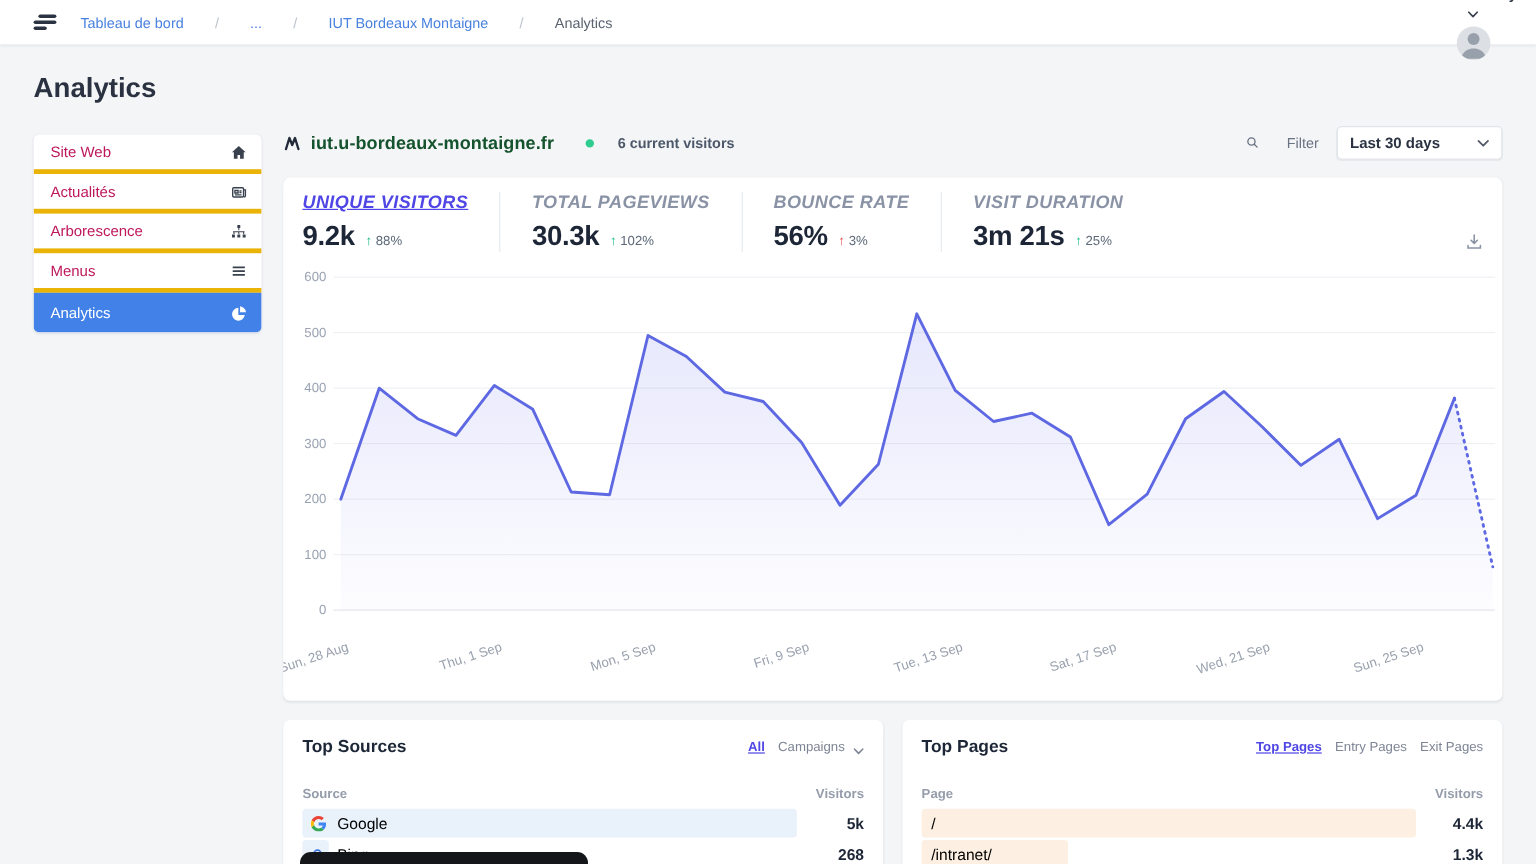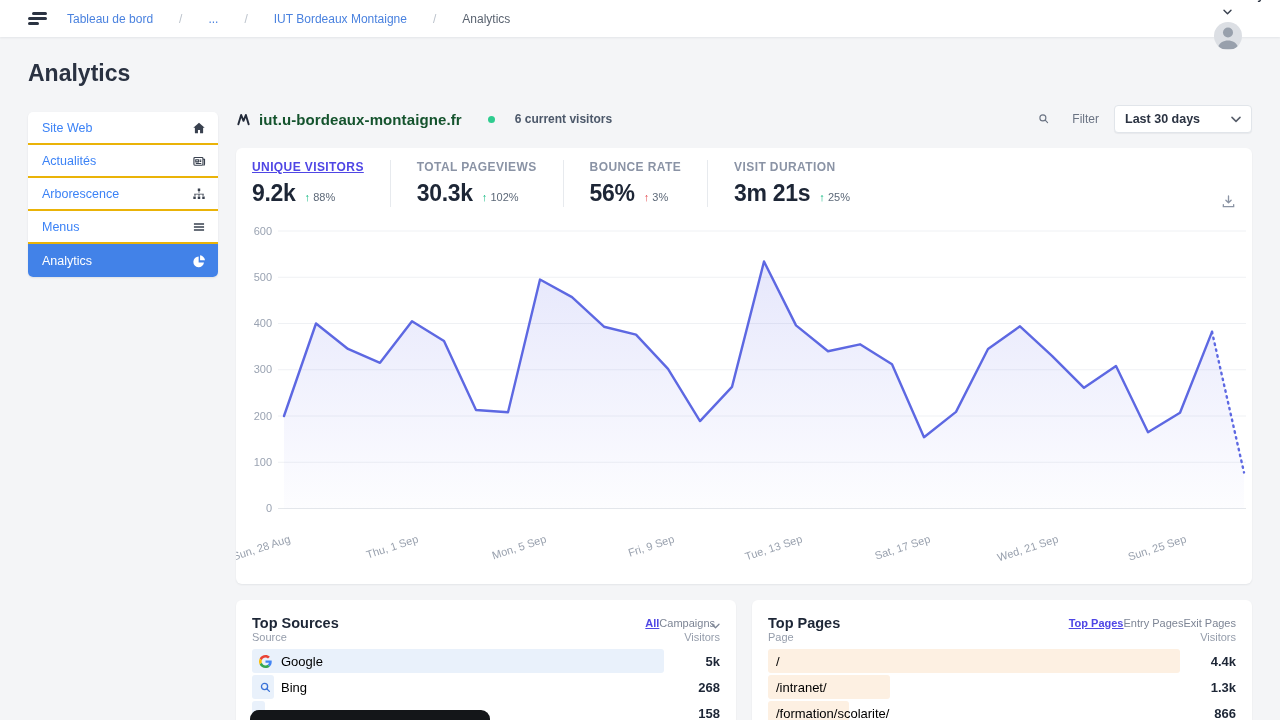--- a/index.html
+++ b/index.html
@@ -28,21 +28,21 @@
   .crumb-current { color:#5a6370; }
   .user { margin-left:auto; display:flex; align-items:center; gap:7px;flex-direction:column; }
   .user-name { font-size:12px; color:#323a49; font-weight:700; }
   .avatar { width:28px; height:28px; border-radius:50%; background:#dcdfe4; overflow:hidden; flex:0 0 auto; }
 
   
   .page-title { position:absolute; top:60px; left:28px; font-size:23px; font-weight:700; color:#2a3242; }
 
   
   .sidebar { position:absolute; top:112px; left:28px; width:190px; background:#fff; border-radius:5px; box-shadow:0 1px 2px rgba(16,24,40,.09); overflow:hidden; }
-  .side-item { height:33px; display:flex; align-items:center; padding:0 12px 0 14px; font-size:12.5px; color:#3b82f6; border-bottom:2px solid #eab308; cursor:pointer; }
+  .side-item { height:33px; display:flex; align-items:center; padding:0 12px 0 14px; font-size:12.5px; color:#be185d; border-bottom:4px solid #eab308; cursor:pointer; }
   .side-item:last-child { border-bottom:none; }
   .side-item .lbl { flex:1; }
   .side-item svg { width:14px; height:14px; color:#39414f; }
   .side-item.active { background:#4282e8; color:#fff; }
   .side-item.active svg { color:#fff; }
 
   
   .site-row { position:absolute; left:236px; top:104px; width:1016px; height:30px; display:flex; align-items:center; }
   .favicon { display:flex; }
   .site-name { font-size:15px; font-weight:700; color:#14532d; margin-left:8px; letter-spacing:.1px; }
@@ -52,41 +52,41 @@
   .right-controls { margin-left:auto; display:flex; align-items:center; gap:15px; }
   .filter { display:flex; align-items:center; gap:22px; color:#6a7383; font-size:12px; cursor:pointer; }
   .range-select { width:138px; height:28px; background:#fff; border:1px solid #e1e5ea; border-radius:4px; display:flex; align-items:center; padding:0 10px; font-size:12.5px; font-weight:700; color:#2b3342; box-shadow:0 1px 1px rgba(16,24,40,.05); cursor:pointer; }
   .range-select .caret { margin-left:auto; display:flex; }
 
   
   .chart-card { position:absolute; left:236px; top:148px; width:1016px; height:436px; background:#fff; border-radius:6px; box-shadow:0 1px 2px rgba(16,24,40,.07); }
   .stats { position:absolute; top:12px; left:16px; display:flex; z-index:2; }
   .stat { padding-right:26px; }
   .stat + .stat { border-left:1px solid #e7eaee; padding-left:26px; }
-  .stat-label { font-size:12px; font-weight:700; letter-spacing:.4px; color:#8a93a5; white-space:nowrap; }
+  .stat-label { font-size:15px; font-weight:700; letter-spacing:.4px; color:#8a93a5; white-space:nowrap;font-style:italic; }
   .stat.active .stat-label { color:#4f46e5; text-decoration:underline; }
   .stat-value-row { display:flex; align-items:baseline; gap:9px; margin-top:6px; }
   .stat-value { font-size:23px; font-weight:700; color:#1d2636; letter-spacing:-.3px; white-space:nowrap; }
   .stat-delta { font-size:11px; color:#5c6878; white-space:nowrap; }
   .stat-delta .arrow { color:#10b981; font-size:11px; }
   .stat.bad .stat-delta .arrow { color:#e5484d; }
   .download-btn { position:absolute; top:46px; right:16px; cursor:pointer; z-index:2; display:flex; }
   .chart-svg { position:absolute; inset:0; width:1016px; height:436px; }
 
   
   .panel { position:absolute; width:500px; height:170px; background:#fff; border-radius:6px; box-shadow:0 1px 2px rgba(16,24,40,.07); padding:14px 16px; }
   #sources-panel { left:236px; top:600px; }
   #pages-panel { left:752px; top:600px; }
   .panel-head { display:flex; align-items:center; height:17px; }
   .panel-title { font-size:14.5px; font-weight:700; color:#1d2636; }
-  .panel-tabs { margin-left:auto; display:flex; align-items:flex-end; font-size:11px; color:#7d8595; }
+  .panel-tabs { margin-left:auto; display:flex; gap:11px; align-items:flex-end; font-size:11px; color:#7d8595; }
   .panel-tabs .tab { cursor:pointer; white-space:nowrap; }
   .panel-tabs .tab-active { color:#4f46e5; font-weight:700; text-decoration:underline; }
   .tabs-caret { display:flex; margin-left:-4px; }
-  .cols { display:flex; font-size:11px; font-weight:400; color:#959dab; margin-top:0; height:12px; }
+  .cols { display:flex; font-size:11px; font-weight:700; color:#959dab; margin-top:25px; height:12px; }
   .col-val { margin-left:auto; }
   .rows { margin-top:6px; }
   .trow { position:relative; height:24px; margin-bottom:2px; display:flex; align-items:center; cursor:pointer; }
   .trow .bar { position:absolute; left:0; top:0; bottom:0; border-radius:3px; }
   .bar-blue { background:#e9f1fb; }
   .bar-peach { background:#fdf0e2; }
   .trow .ricon { width:13px; height:13px; margin:0 9px 0 7px; z-index:1; display:flex; }
   .trow .rlabel { font-size:13px; color:#000000; z-index:1; }
   .trow .rlabel.noicon { margin-left:8px; }
   .trow .rval { margin-left:auto; font-size:13px; font-weight:700; color:#1d2636; z-index:1; }

